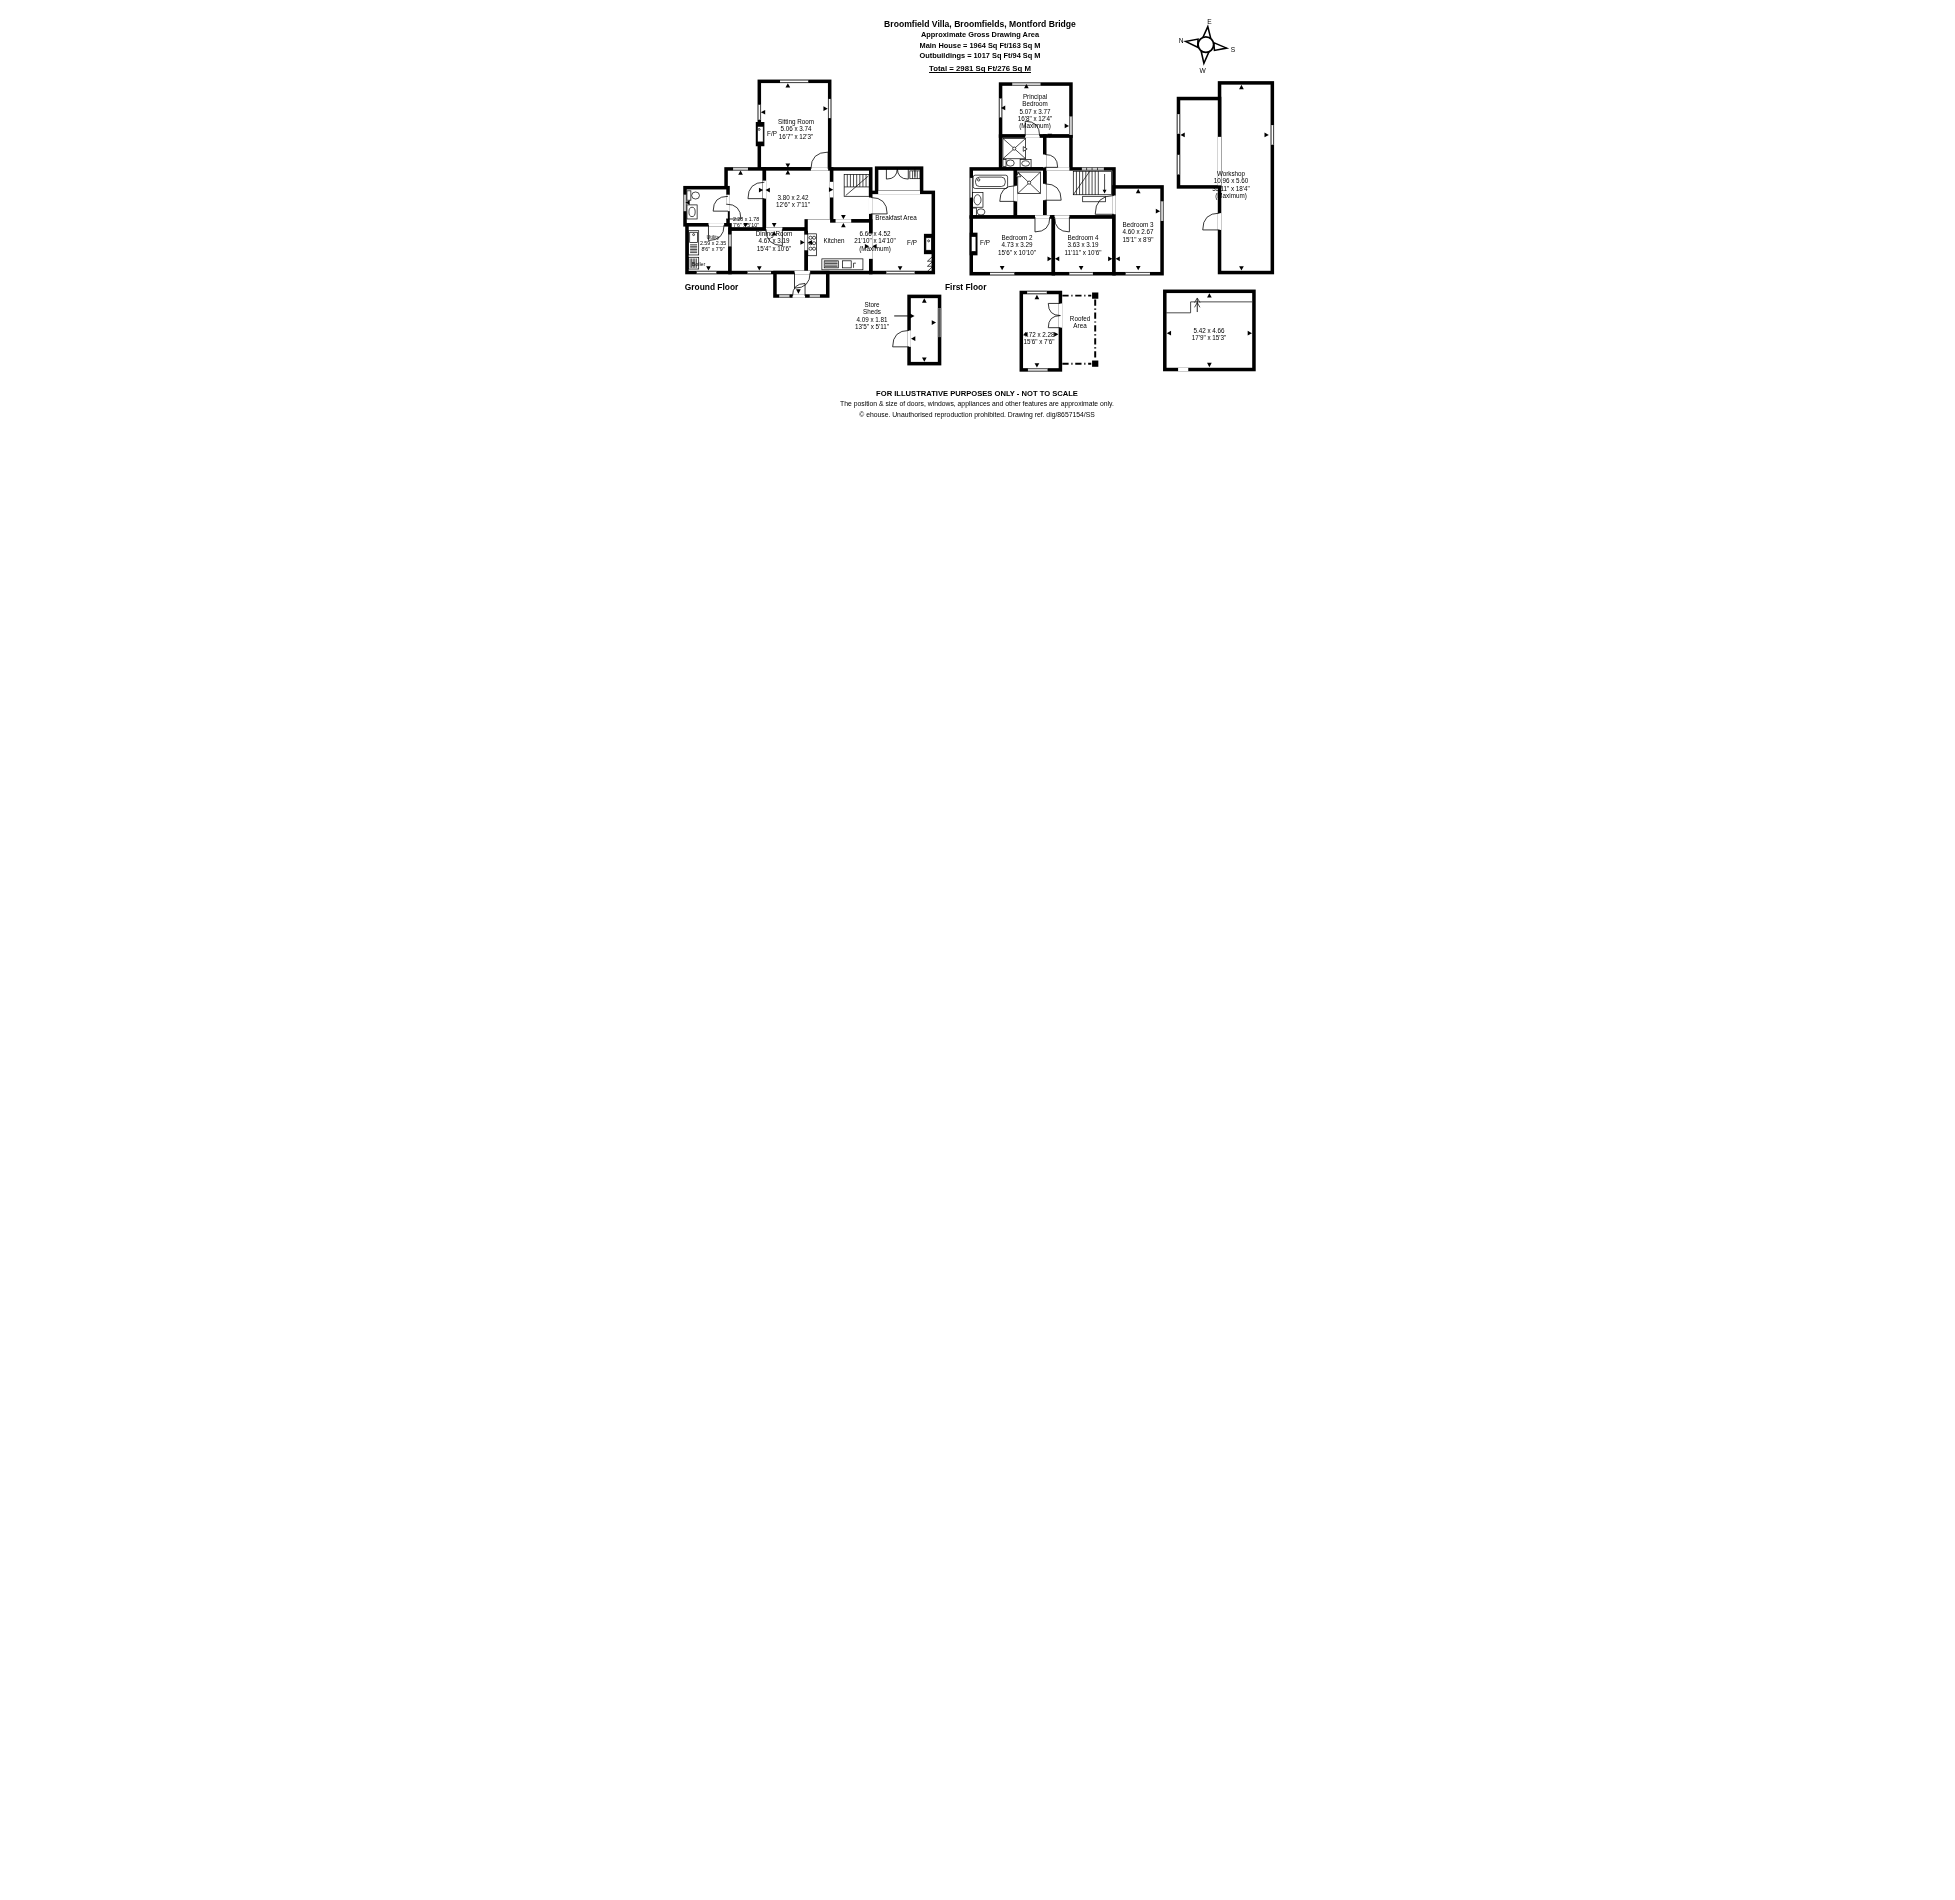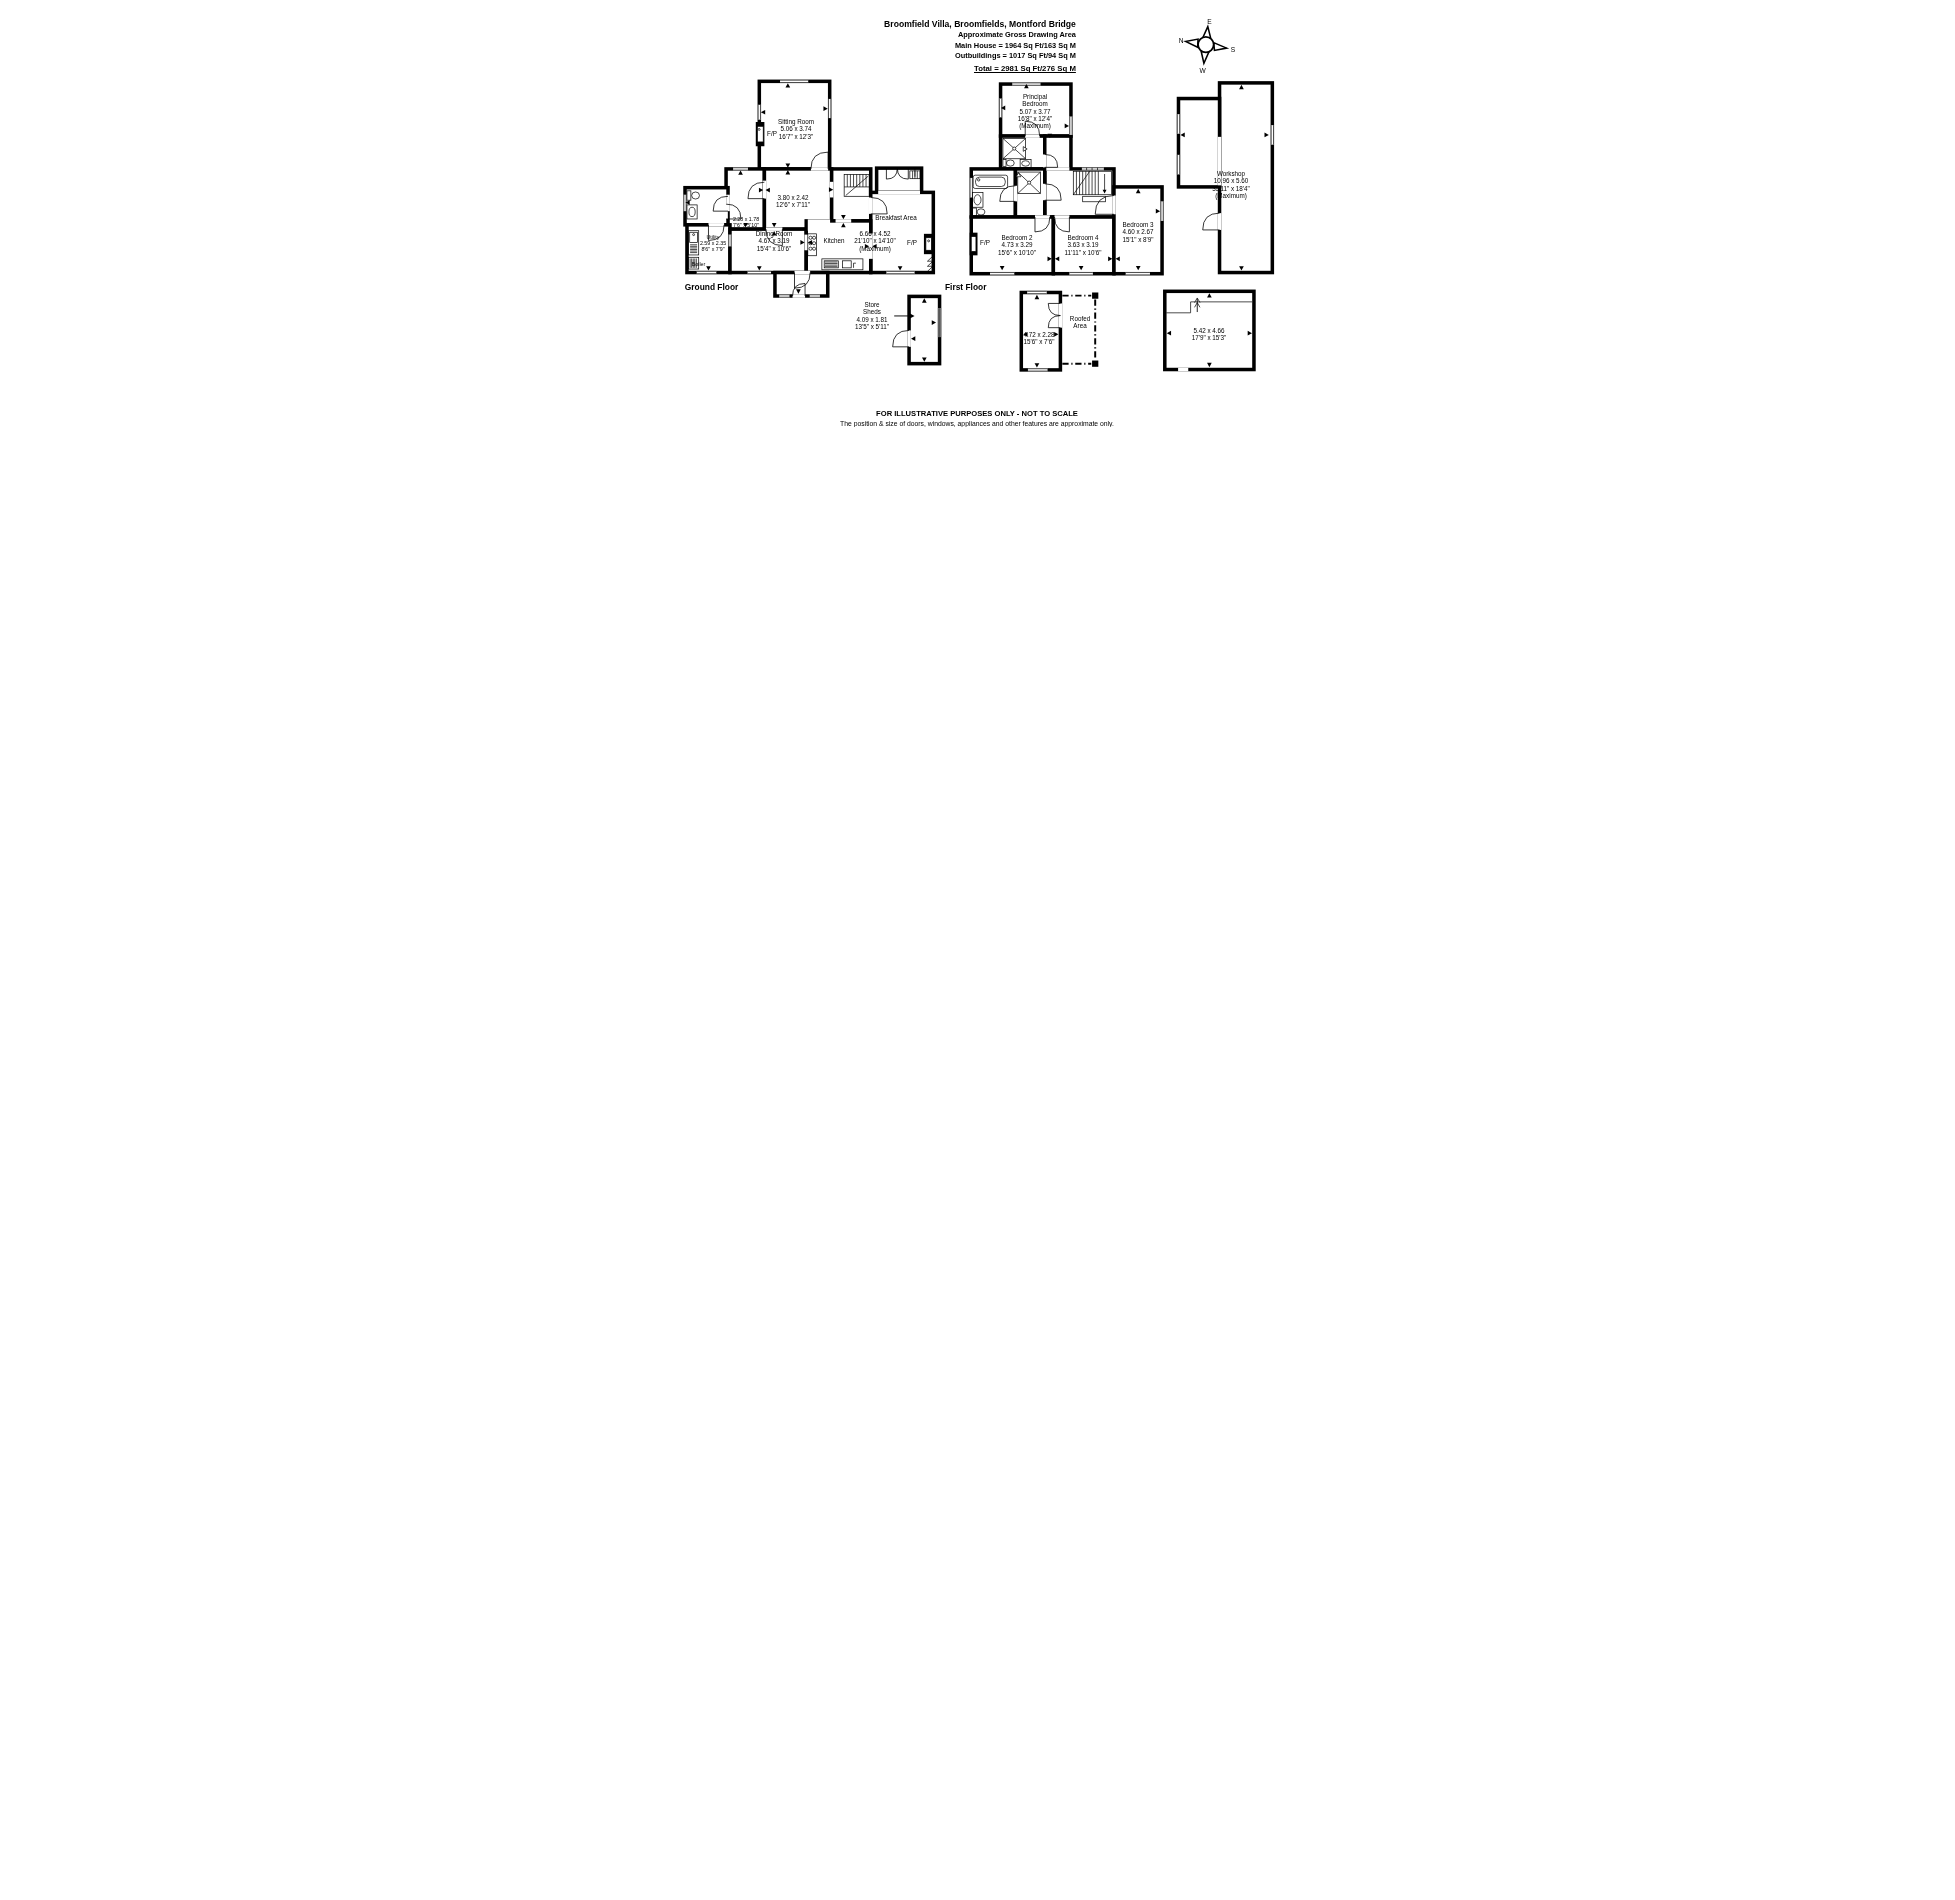--- a/index.html
+++ b/index.html
@@ -9,27 +9,27 @@
 
   
   .lbl{position:absolute;transform:translate(-50%,-50%);text-align:center;
        font:6.3px/1.17 "Liberation Sans",sans-serif;white-space:nowrap;}
   .lbl span{display:block;}
   .sm{font-size:5.3px;}
   .wrap{white-space:normal;}
   .floorname{position:absolute;font:bold 8.4px/1 "Liberation Sans",sans-serif;white-space:nowrap;}
 
   .header{position:absolute;left:305px;top:19.6px;transform:translateX(-50%);
-          text-align:right;white-space:nowrap;}
+          text-align:center;white-space:nowrap;}
   .header .h1{font:bold 8.6px/1 "Liberation Sans",sans-serif;margin-bottom:3.1px;}
   .header .h2,.header .h3,.header .h4{font:bold 7.4px/1 "Liberation Sans",sans-serif;margin-bottom:3.1px;}
   .header .h5{font:bold 7.8px/1 "Liberation Sans",sans-serif;margin-top:5.5px;text-decoration:underline;}
 
   .footer{position:absolute;left:302px;top:390px;transform:translateX(-50%);
-          text-align:center;white-space:nowrap;margin-top:20px;}
+          text-align:center;white-space:nowrap;}
   .footer .f1{font:bold 7.6px/1 "Liberation Sans",sans-serif;margin-bottom:3.9px;}
   .footer .f2{font:6.8px/1 "Liberation Sans",sans-serif;margin-bottom:3.5px;}
   .footer .f3{font:6.8px/1 "Liberation Sans",sans-serif;}
 
   
   .room{fill:#fff;stroke:#000;stroke-width:9;}
   .blk{fill:#000;stroke:none;}
   .wht{fill:#fff;stroke:none;}
   .thin{fill:none;stroke:#000;stroke-width:1.8;}
   .arc{fill:none;stroke:#000;stroke-width:2;}

